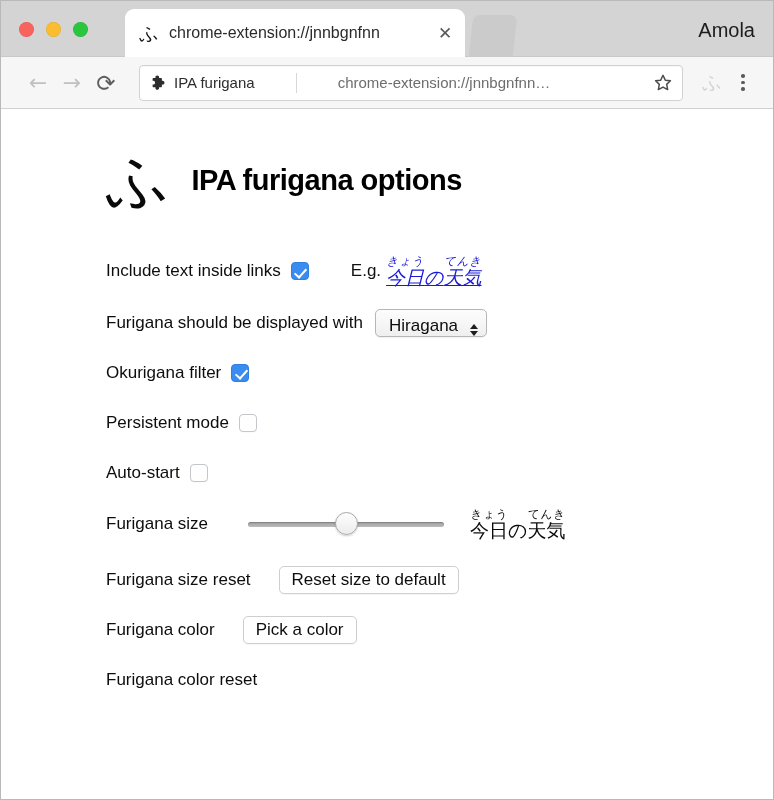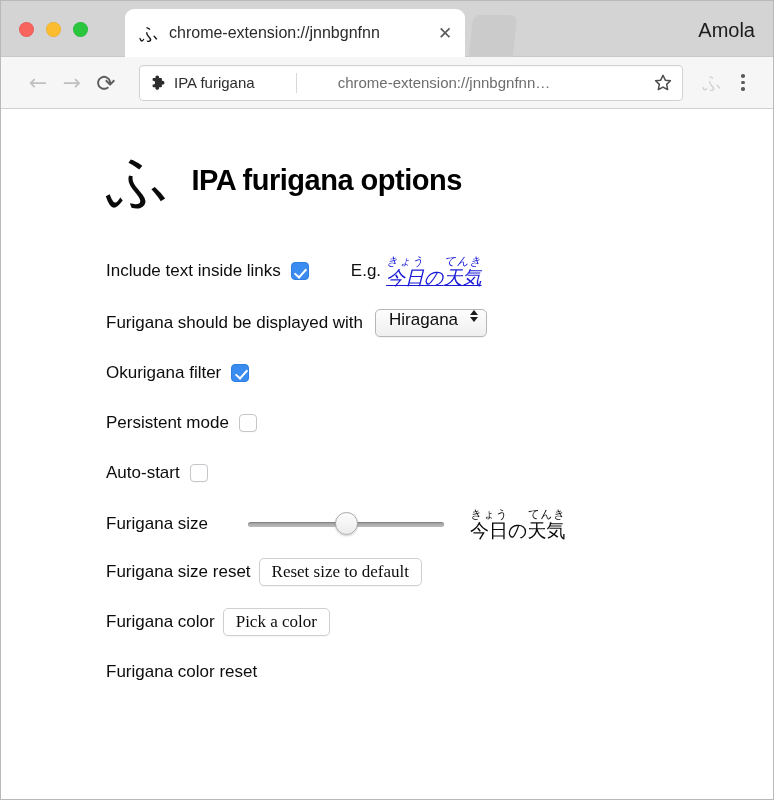--- a/index.html
+++ b/index.html
@@ -235,21 +235,21 @@
 
   .options {
     padding: 38px 0 0 105px;
   }
   .opt-row {
     display: flex;
     align-items: center;
     min-height: 30px;
     margin-bottom: 20px;
   }
-  .opt-row.tight { margin-bottom: 16px; }
+  .opt-row.tight { margin-bottom: 24px; }
   .opt-label {
     font-size: 17px;
     color: #0d0d0d;
     white-space: nowrap;
   }
 
   
   .cb {
     width: 18px;
     height: 18px;
@@ -307,52 +307,51 @@
 
   
   .select {
     margin-left: 12px;
     height: 28px;
     min-width: 110px;
     background: linear-gradient(#fdfdfd, #efefef);
     border: 1px solid #b6b6b6;
     border-radius: 5px;
     display: inline-flex;
-    align-items: flex-start;
-    padding: 0 8px 8px 13px;
+    align-items: flex-end;
+    padding: 0 8px 0 13px;
     box-shadow: 0 1px 1px rgba(0,0,0,.06);
   }
   .select-value { font-size: 17px; color: #0d0d0d; white-space: nowrap; }
   .select-arrows {
     margin-left: 12px;
     display: flex;
     flex-direction: column;
     align-items: center;
     gap: 2px;
     line-height: 0;
   }
   .select-arrows i { display: block; width: 0; height: 0; border-left: 4.5px solid transparent; border-right: 4.5px solid transparent; }
   .select-arrows i.up { border-bottom: 5px solid #1d1d1d; }
   .select-arrows i.down { border-top: 5px solid #1d1d1d; }
 
   
   .btn {
-    margin-left: 8px;
+    margin-left: 28px;
     height: 28px;
     background: #ffffff;
     border: 1px solid #cfcfcf;
     border-radius: 5px;
     display: inline-flex;
     align-items: center;
     padding: 0 12px;
     font-size: 17px;
     color: #0d0d0d;
     white-space: nowrap;
     box-shadow: 0 1px 1px rgba(0,0,0,.04);
-    font-family: Liberation Serif, serif;
   }
 
   
   .slider {
     position: relative;
     margin-left: 40px;
     width: 196px;
     height: 24px;
     flex: 0 0 auto;
   }

